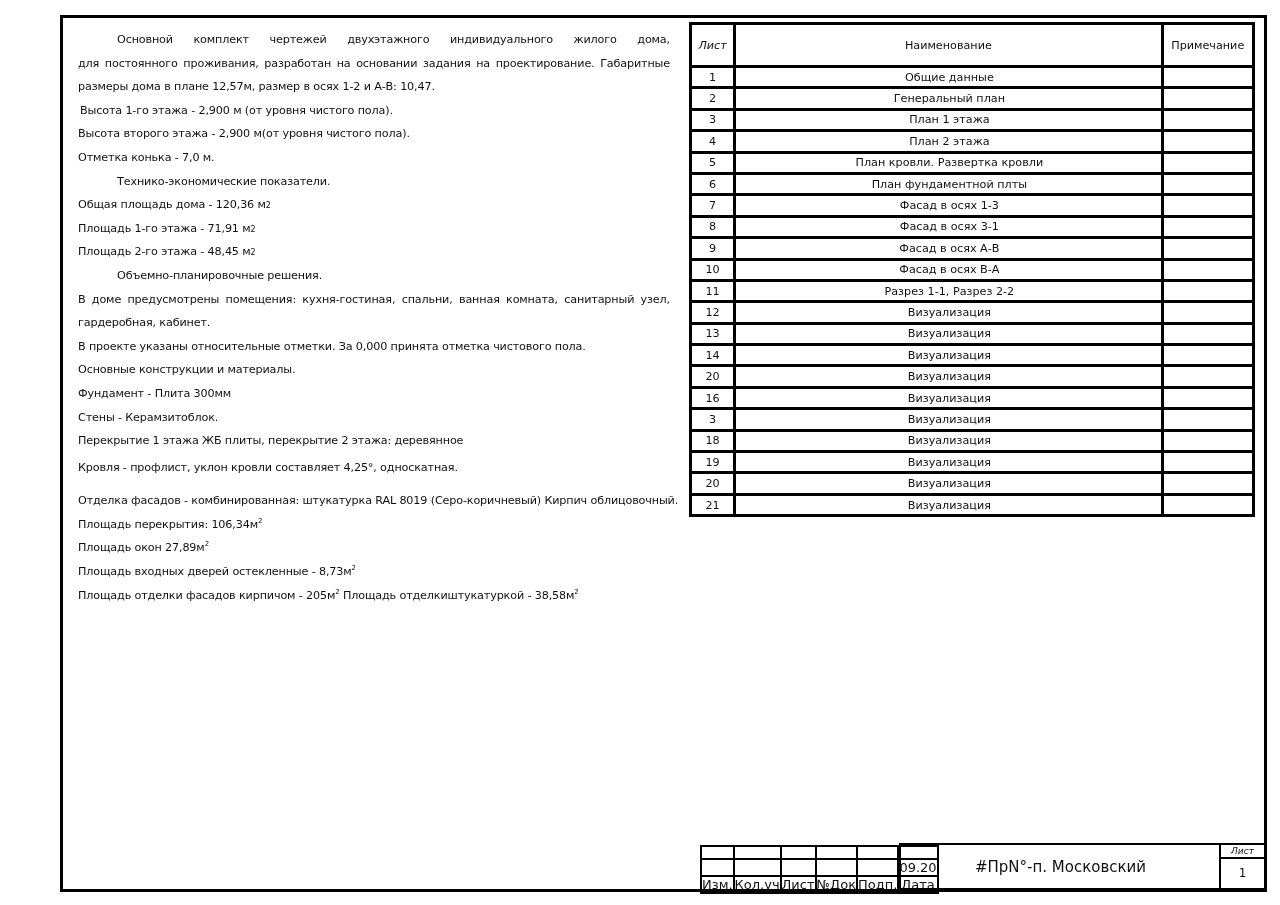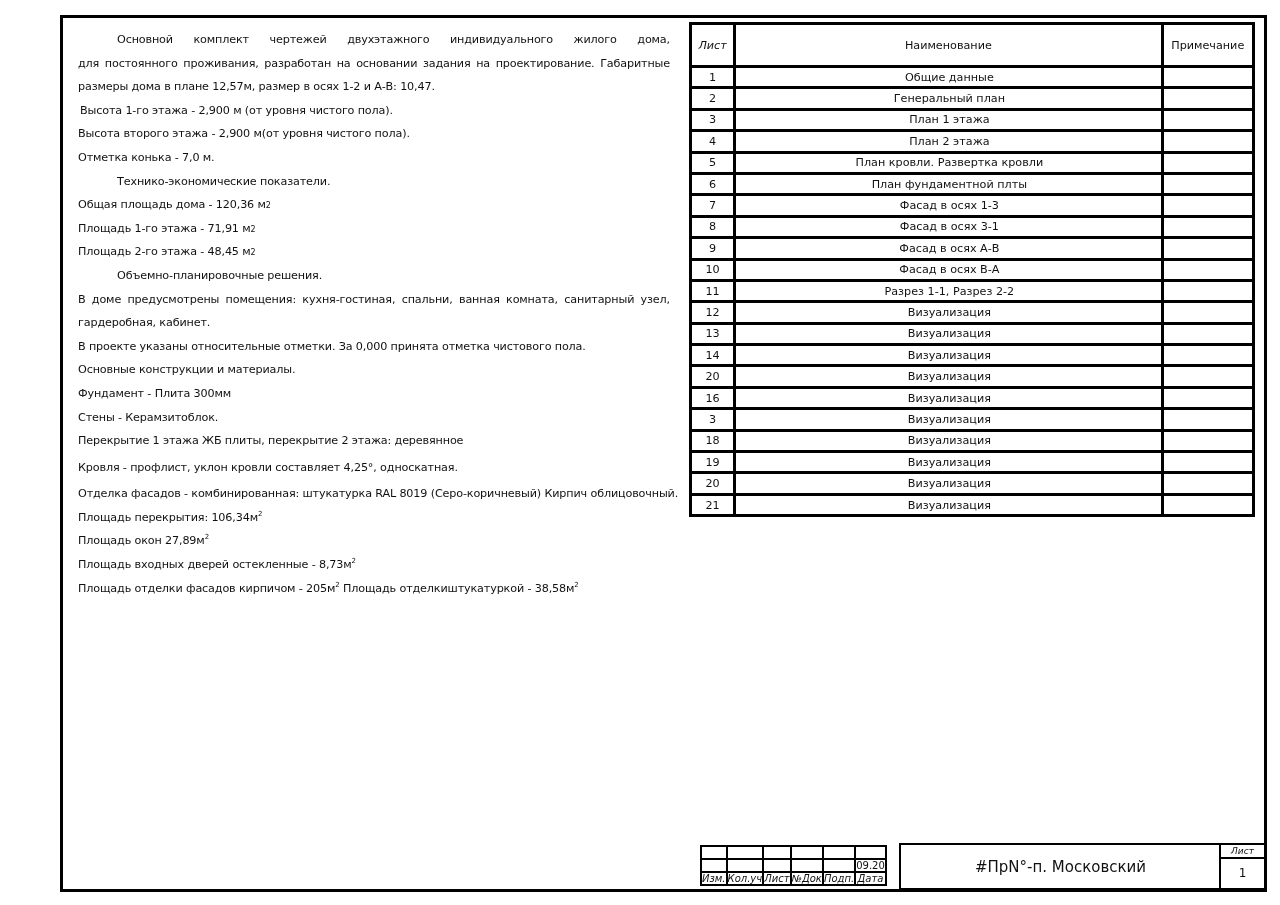--- a/index.html
+++ b/index.html
@@ -41,21 +41,21 @@
     }
     .notes p.indent { padding-left: 39px; }
     .notes p.lead { padding-left: 2px; }
     .notes p.justify {
       text-align: justify;
       text-align-last: justify;
       white-space: normal;
       overflow: hidden;
     }
     .notes p.gap-a { margin-top: 3px; }
-    .notes p.gap-b { margin-top: 3px; }
+    .notes p.gap-b { margin-top: 10px; }
     .notes sup { font-size: 7px; line-height: 0; vertical-align: 5px; }
     .notes .sub2 { font-size: 8px; }
 
     
     .sheets {
       position: absolute;
       left: 689px;
       top: 22px;
       width: 566px;
       border-collapse: collapse;
@@ -86,21 +86,21 @@
       top: 843px;
       height: 45px;
       border-top: 2px solid #000;
     }
     .tb-grid {
       position: absolute;
       left: 0;
       top: 0;
       border-collapse: collapse;
       table-layout: fixed;
-      font-size: 10px;
+      font-size: 13px;
     }
     .tb-grid td {
       border: 2px solid #000;
       padding: 0;
       height: 11px;
       text-align: center;
       vertical-align: bottom;
       white-space: nowrap;
       overflow: hidden;
     }
@@ -318,21 +318,21 @@
           <td></td>
     </tr>
     <tr>
       <td></td>
           <td></td>
           <td></td>
           <td></td>
           <td></td>
           <td>09.20</td>
     </tr>
-    <tr style="font-style: italic;">
+    <tr style="">
       <td>Изм.</td>
       <td>Кол.уч</td>
       <td>Лист</td>
       <td>№Док</td>
       <td>Подп.</td>
       <td>Дата</td>
     </tr>
   </tbody>
     </table>
 </div>

